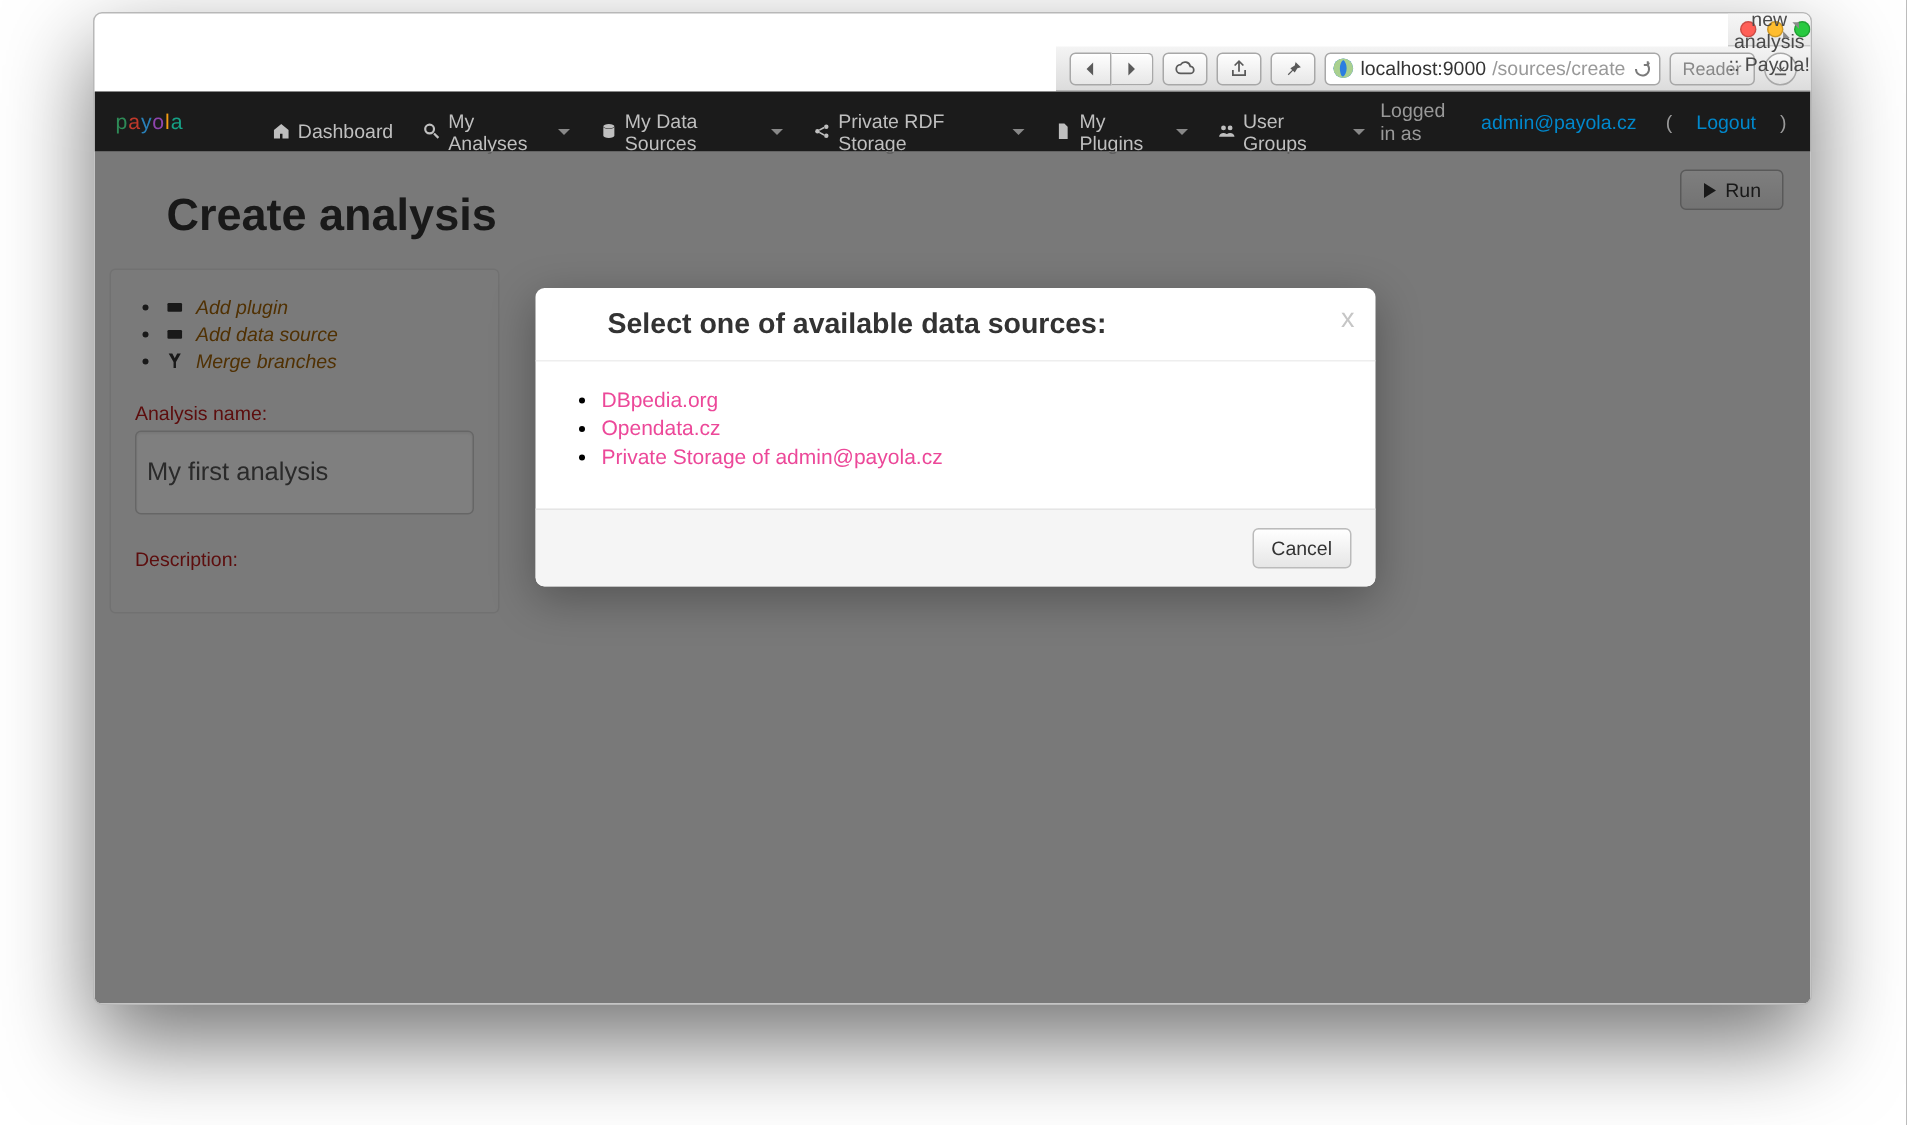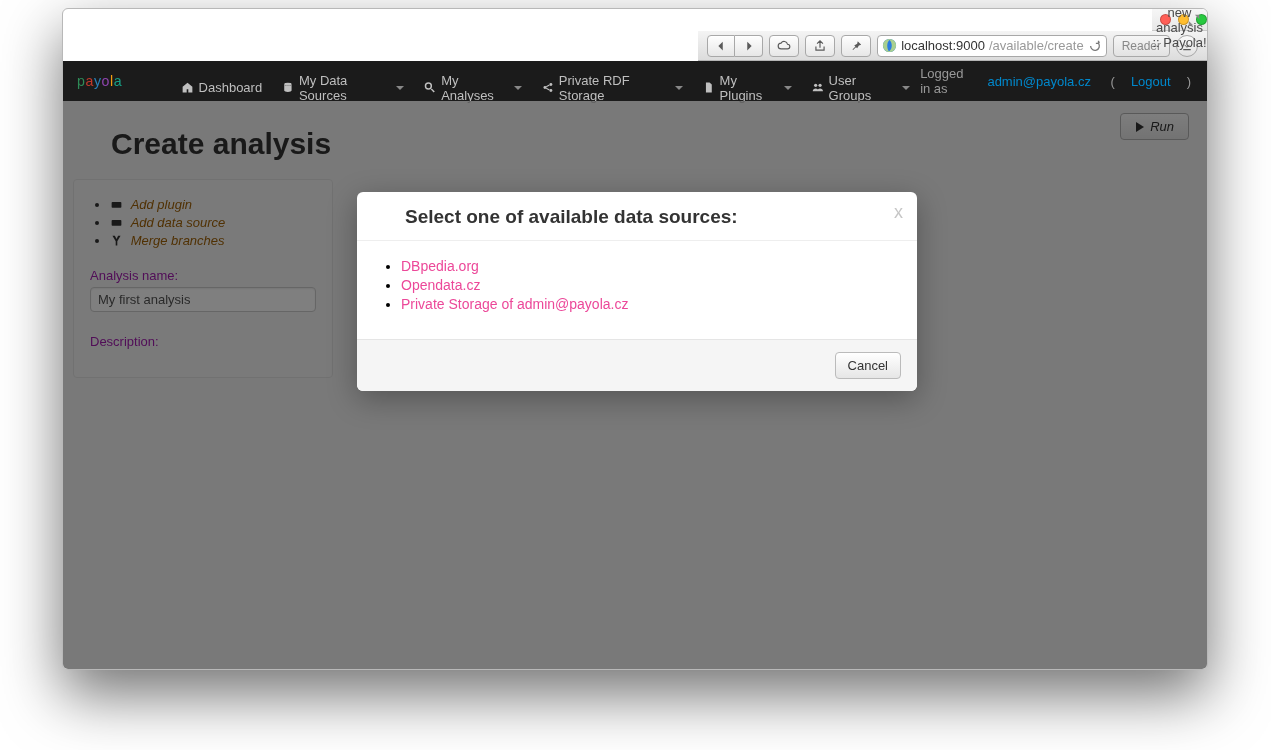--- a/index.html
+++ b/index.html
@@ -91,31 +91,31 @@
   .sidebar { width: 260px; }
   h1.create { font-size: 30px; font-weight:700; color:#333; margin: 8px 0 18px 38px;}
   .sidebox {
     margin-left: 0; border:1px solid #e3e3e3; border-radius:4px; background:#f5f5f5;
     padding: 14px 16px 24px; font-size:13px; color:#333;
   }
   .side-list { list-style: disc; padding-left: 20px; margin-bottom: 20px;}
   .side-list li { margin: 3px 0;}
   .side-list a { color:#a16207; text-decoration:none;font-style:italic; }
   .side-list .sic { display:inline-block; width:13px; height:13px; vertical-align:-2px; margin-right:4px; color:#333;}
-  .form-label { font-size:13px; color:#a21caf; margin-bottom:4px; }
+  .form-label { font-size:13px; color:#b91c1c; margin-bottom:4px; }
   .form-input, .form-ta {
-    width:100%; border:1px solid #ccc; border-radius:4px; padding:4px 7px;
-    font-size:13px; background:#fff; color:#555; margin-bottom:22px;
+    width:100%; border:1px solid #ccc; border-radius:4px; padding:17px 7px;
+    font-size:17px; background:#fff; color:#555; margin-bottom:22px;
     box-shadow: inset 0 1px 2px rgba(0,0,0,0.08);
   }
   .form-ta { height:50px; resize: both; }
   .run-btn {
     position:absolute; right:18px; top: 12px; padding:5px 14px;
     border:1px solid #b3b3b3; border-radius:4px; background:linear-gradient(#fcfcfc,#e6e6e6);
-    font-size:13px; color:#333; display:flex; align-items:center; gap:5px; cursor:pointer;font-style:italic;
+    font-size:13px; color:#333; display:flex; align-items:center; gap:5px; cursor:pointer;
   }
   .run-btn svg{width:10px;height:10px;fill:#333;}
 
   .backdrop { position:absolute; inset:0; background:rgba(0,0,0,0.5);}
   .modal {
     position:absolute; left:294px; top:91px; width:560px; background:#fff;
     border-radius:6px; box-shadow:0 8px 30px rgba(0,0,0,0.3);
     overflow:hidden;
   }
   .modal-header { padding:14px 16px 12px; border-bottom:1px solid #eee;}
@@ -177,21 +177,21 @@
       <svg class="tb-icn" viewBox="0 0 24 24">
           <path fill="currentColor" d="M14 3l7 7-4 1-3 5-2-2-5 5-1-1 5-5-2-2 5-3 1-4z"></path>
         </svg>
     </div>
     <div class="url-bar">
       <svg class="globe" viewBox="0 0 16 16">
           <circle cx="8" cy="8" r="7" fill="#2b7de1"></circle>
           <path d="M8 1a7 7 0 000 14A7 7 0 008 1zm0 1.2c1.4 1 2.4 3.2 2.4 5.8S9.4 13 8 13.8 5.6 10.6 5.6 8 6.6 3.2 8 2.2z" fill="#a9d08f"></path>
         </svg>
       <span class="url-host">localhost:9000</span>
-        <span class="url-path">/available/create</span>
+        <span class="url-path">/sources/create</span>
       <svg class="reload-ic" viewBox="0 0 16 16">
           <path fill="none" stroke="currentColor" stroke-width="1.5" d="M3 8a5 5 0 109-3l1-2M12 2v3h-3"></path>
         </svg>
     </div>
     <div class="reader-btn">
       <span>Reader</span>
     </div>
     <div class="tb-circle">
       <svg style="width:12px;height:12px;" viewBox="0 0 16 16">
           <path fill="#5a5a5a" d="M8 2v7L5 6l-.7.7L8 10.4l3.7-3.7L11 6 8 9V2H8zM3 12h10v1.5H3z"></path>
@@ -214,32 +214,32 @@
       </div>
 
       <div class="nav-item">
         <svg class="nic" viewBox="0 0 16 16">
             <path fill="currentColor" d="M8 2l6 5v7H9v-4H7v4H2V7z"></path>
           </svg>
         <span>Dashboard</span>
       </div>
       <div class="nav-item">
         <svg class="nic" viewBox="0 0 16 16">
+            <circle cx="6" cy="6" r="4" fill="none" stroke="currentColor" stroke-width="2"></circle>
+            <path stroke="currentColor" stroke-width="2" d="M10 10l4 4"></path>
+          </svg>
+        <span>My Analyses</span>
+        <span class="caret"></span>
+      </div>
+      <div class="nav-item">
+        <svg class="nic" viewBox="0 0 16 16">
             <ellipse cx="8" cy="3.5" rx="5" ry="2" fill="currentColor"></ellipse>
             <path fill="currentColor" d="M3 4v8c0 1.1 2.2 2 5 2s5-.9 5-2V4c0 1.1-2.2 2-5 2s-5-.9-5-2z"></path>
           </svg>
         <span>My Data Sources</span>
-        <span class="caret"></span>
-      </div>
-      <div class="nav-item">
-        <svg class="nic" viewBox="0 0 16 16">
-            <circle cx="6" cy="6" r="4" fill="none" stroke="currentColor" stroke-width="2"></circle>
-            <path stroke="currentColor" stroke-width="2" d="M10 10l4 4"></path>
-          </svg>
-        <span>My Analyses</span>
         <span class="caret"></span>
       </div>
       <div class="nav-item">
         <svg class="nic" viewBox="0 0 16 16">
             <circle cx="4" cy="8" r="2" fill="currentColor"></circle>
             <circle cx="12" cy="4" r="2" fill="currentColor"></circle>
             <circle cx="12" cy="12" r="2" fill="currentColor"></circle>
             <path stroke="currentColor" stroke-width="1.5" d="M5.7 7L10 4.7M5.7 9L10 11.3"></path>
           </svg>
         <span>Private RDF Storage</span>

